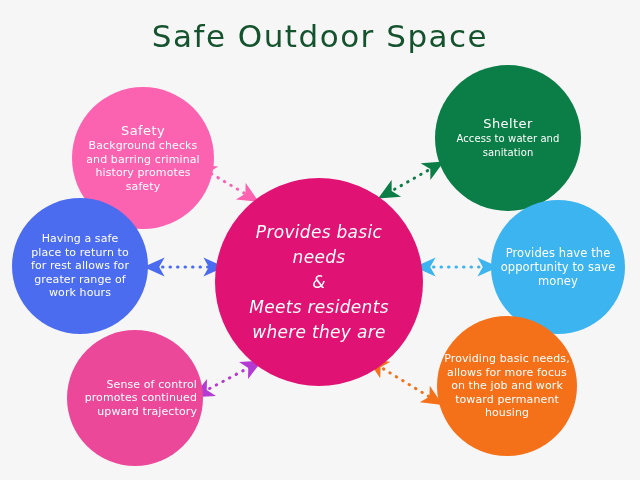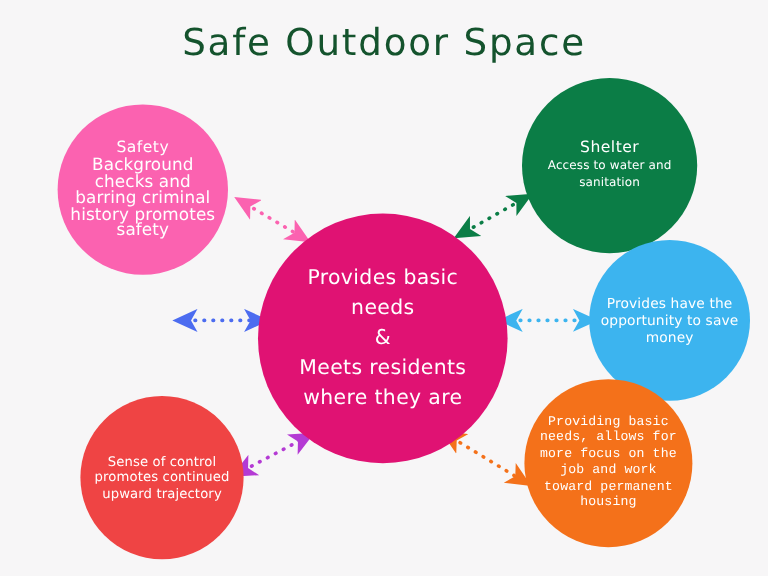--- a/index.html
+++ b/index.html
@@ -72,46 +72,47 @@
     z-index: 3;
   }
   #node-center .bodytext {
     font-size: 17px;
     line-height: 25px;
     padding: 0 14px;
     letter-spacing: 0.3px;
   }
   
   #node-safety {
-    left: 48px;
+    left: 72px;
     top: 87px;
     width: 142px;
     height: 142px;
     background: #fb62b0;
     z-index: 2;
   }
-  #node-safety .bodytext { font-size: 14px; line-height: 13.5px; padding: 0 6px; }
+  #node-safety .bodytext { font-size: 11px; line-height: 13.5px; padding: 0 6px; }
 
   #node-rest {
     left: 12px;
     top: 198px;
     width: 136px;
     height: 136px;
     background: #4c6cf0;
     z-index: 2;
   }
   #node-rest .bodytext { font-size: 11px; line-height: 13.5px; padding: 0 14px; }
 
   #node-control {
     left: 67px;
     top: 330px;
     width: 136px;
     height: 136px;
-    background: #ef4444;
-    z-index: 2;
+    background: #ec4899;
+    z-index: 2;
+    text-align: right;
   }
   #node-control .bodytext { font-size: 11px; line-height: 13.5px; padding: 0 6px; }
 
   #node-shelter {
     left: 435px;
     top: 65px;
     width: 146px;
     height: 146px;
     background: #0b7d46;
     z-index: 2;
@@ -129,21 +130,21 @@
   #node-savings .bodytext { font-size: 11.5px; line-height: 14px; padding: 0 6px; }
 
   #node-focus {
     left: 437px;
     top: 316px;
     width: 140px;
     height: 140px;
     background: #f4711a;
     z-index: 2;
   }
-  #node-focus .bodytext { font-size: 11px; line-height: 13.5px; padding: 0 7px; font-family: Liberation Mono, monospace; }
+  #node-focus .bodytext { font-size: 11px; line-height: 13.5px; padding: 0 7px; }
 </style>
 </head>
 <body>
 
 <div id="canvas">
 
   <div id="title">Safe Outdoor Space</div>
 
   <svg id="arrows" viewBox="0 0 640 480" xmlns="http://www.w3.org/2000/svg">
     <defs>
@@ -196,37 +197,40 @@
     <line x1="426" y1="267" x2="487" y2="267" stroke="#3cb4ef" stroke-width="3" stroke-linecap="round" stroke-dasharray="0.5 7" marker-start="url(#ah-lblue-r)" marker-end="url(#ah-lblue)"></line>
 
     <line x1="377" y1="365" x2="433" y2="399" stroke="#f4711a" stroke-width="3" stroke-linecap="round" stroke-dasharray="0.5 7" marker-start="url(#ah-orange-r)" marker-end="url(#ah-orange)"></line>
   </svg>
 
   <div class="node" id="node-safety">
     <div class="heading">Safety</div>
     <div class="bodytext">Background checks and barring criminal history promotes safety</div>
   </div>
 
+  <div class="node" id="node-rest">
+    <div class="bodytext">Having a safe place to return to for rest allows for greater range of work hours</div>
+  </div>
 
   <div class="node" id="node-control">
     <div class="bodytext">Sense of control promotes continued upward trajectory</div>
   </div>
 
   <div class="node" id="node-shelter">
     <div class="heading">Shelter</div>
     <div class="bodytext">Access to water and sanitation</div>
   </div>
 
   <div class="node" id="node-savings">
     <div class="bodytext">Provides have the opportunity to save money</div>
   </div>
 
   <div class="node" id="node-focus">
     <div class="bodytext">Providing basic needs, allows for more focus on the job and work toward permanent housing</div>
   </div>
 
   <div class="node" id="node-center">
-    <div class="bodytext" style="white-space: pre-line;">Provides basic needs
+    <div class="bodytext" style="white-space: pre-line; font-style: italic;">Provides basic needs
 &amp;
 Meets residents where they are</div>
   </div>
 
 </div>
 
 </body></html>

